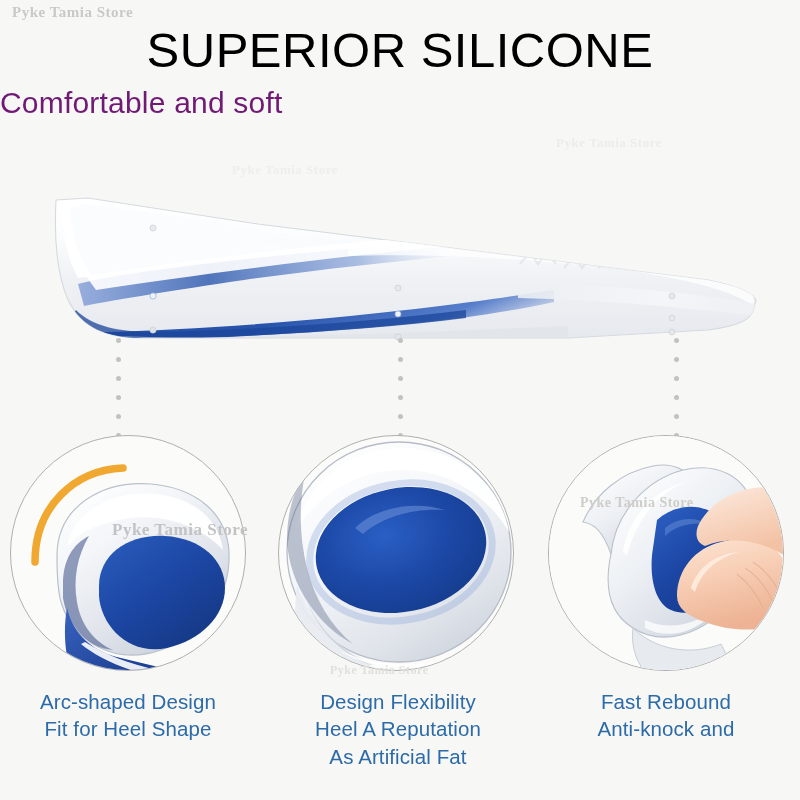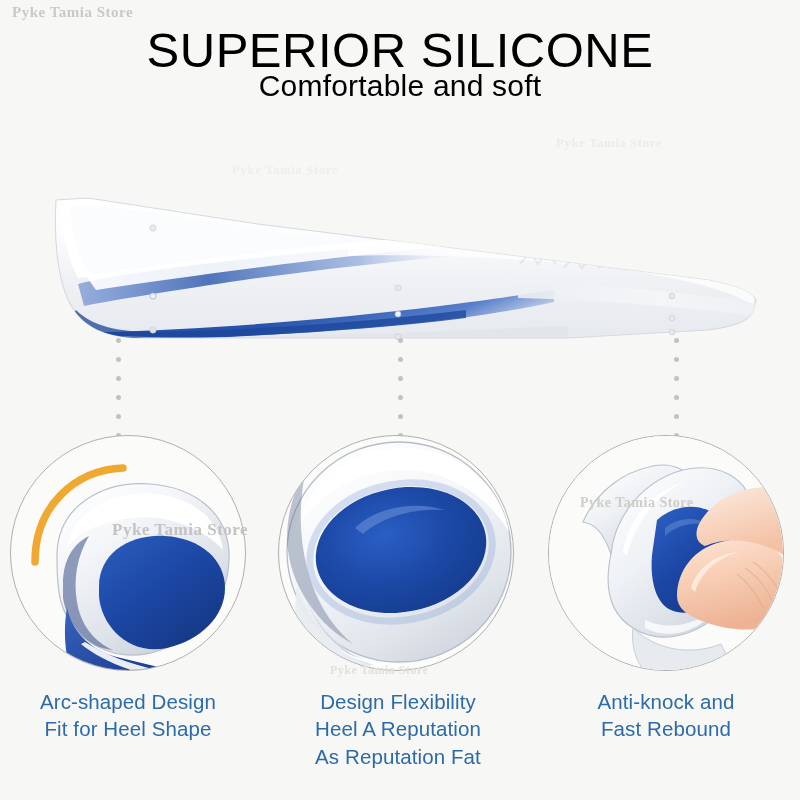--- a/index.html
+++ b/index.html
@@ -40,26 +40,25 @@
     left: 0; right: 0; top: 26px;
     text-align: center;
     font-size: 49px;
     font-weight: 400;
     letter-spacing: 0.5px;
     color: #000000;
     line-height: 1;
   }
   .subtitle {
     position: absolute;
-    left: 0; right: 0; top: 69px;
-    text-align: center;
+    left: 0; right: 0; top: 86px;
     font-size: 30px;
     font-weight: 300;
     letter-spacing: 0.2px;
-    color: #000000;
+    color: #701a75;
     line-height: 1.1;
   }
 
   
   .hero {
     position: absolute;
     left: 48px;
     top: 180px;
     width: 712px;
     height: 168px;
@@ -393,20 +392,20 @@
   <div class="watermark wm-c3">Pyke Tamia Store</div>
   <div class="watermark wm-c2">Pyke Tamia Store</div>
 
   <div class="caption caption-1">
     <div>Arc-shaped Design</div>
     <div>Fit for Heel Shape</div>
   </div>
   <div class="caption caption-2">
     <div>Design Flexibility</div>
     <div>Heel A Reputation</div>
-    <div>As Reputation Fat</div>
+    <div>As Artificial Fat</div>
   </div>
   <div class="caption caption-3">
+    <div>Fast Rebound</div>
     <div>Anti-knock and</div>
-    <div>Fast Rebound</div>
   </div>
 
 </div>
 
 </body></html>

